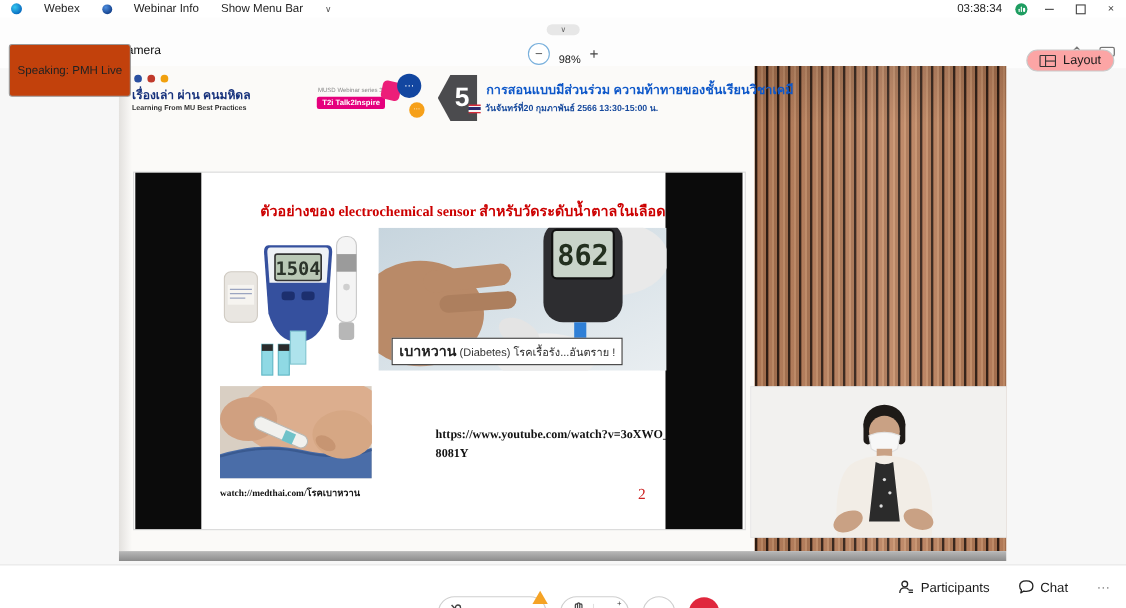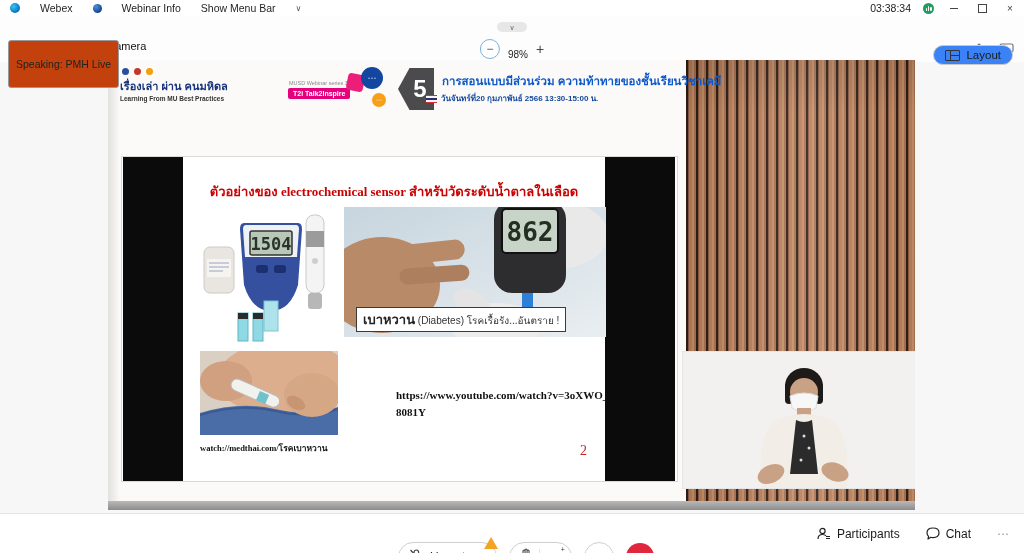--- a/index.html
+++ b/index.html
@@ -34,21 +34,21 @@
   .zoom-ctrl{position:absolute;left:50%;top:21px;transform:translateX(-50%);
              display:flex;align-items:center;gap:8px;}
   .zoom-minus{width:18px;height:18px;border-radius:50%;border:1.5px solid #79b0dc;color:#555;
               display:flex;align-items:center;justify-content:center;font-size:12px;line-height:1;background:#fff;}
   .zoom-val{font-size:10px;color:#222;margin-top:12px;}
   .zoom-plus{font-size:14px;color:#444;line-height:1;}
   .cb-right{position:absolute;right:10px;top:25px;display:flex;gap:16px;align-items:center;color:#777;}
   .speaking-badge{position:absolute;left:8px;top:40px;border:1px solid #9a9a9a;border-radius:3px;
                   background:#c2410c;padding:17px 7px;font-size:10.5px;color:#222;z-index:5;}
   .layout-btn{position:absolute;right:11px;top:45px;border:1px solid #c9c9c9;border-radius:13px;
-              background:#3b82f6;padding:3px 11px;display:flex;align-items:center;gap:6px;
+              background:#fca5a5;padding:3px 11px;display:flex;align-items:center;gap:6px;
               font-size:11.5px;color:#1a1a1a;z-index:5;}
   .layout-glyph{width:13px;height:9px;border:1px solid #333;border-radius:1px;position:relative;display:inline-block;}
   .layout-glyph:before{content:"";position:absolute;left:4px;top:0;bottom:0;width:1px;background:#333;}
   .layout-glyph:after{content:"";position:absolute;left:4px;right:0;top:4px;height:1px;background:#333;}
 
   
   .stage{position:absolute;left:0;top:62px;width:1024px;height:451px;background:#f7f7f7;}
   .feed{position:absolute;left:108px;top:60px;width:807px;height:450px;background:#fbfaf8;overflow:hidden;}
   .woodwall{position:absolute;left:578px;top:0;width:229px;height:441px;
     background:
@@ -84,21 +84,21 @@
                font-size:8px;font-weight:bold;color:#15489c;white-space:nowrap;}
   .thai-flag{width:11px;height:8px;display:inline-block;
              background:linear-gradient(180deg,#d82c3a 0 16%,#f5f5f5 16% 33%,#2d2a6e 33% 67%,#f5f5f5 67% 84%,#d82c3a 84%);}
 
   
   .slide{position:absolute;left:14px;top:97px;width:555px;height:324px;background:#fff;
          box-shadow:0 0 0 1px #d9d9d9;}
   .bar-black{position:absolute;top:0;height:324px;background:#0b0b0b;}
   .bar-left{left:1px;width:60px;}
   .bar-right{left:483px;width:70px;}
-  .slide-heading{position:absolute;left:61px;top:24px;width:422px;text-align:center;
+  .slide-heading{position:absolute;left:61px;top:24px;width:422px;text-align:right;
                  font-family:"Liberation Serif",serif;font-weight:bold;font-size:13px;color:#cc0000;white-space:nowrap;}
   .img-kit{position:absolute;left:78px;top:52px;width:138px;height:138px;}
   .img-prick{position:absolute;left:222px;top:50px;width:262px;height:130px;}
   .prick-caption{position:absolute;left:12px;bottom:5px;background:#fff;border:1.5px solid #3a3a3a;
                  padding:1px 6px;white-space:nowrap;color:#333;font-size:10px;}
   .prick-caption b{font-size:13px;color:#222;}
   .img-inject{position:absolute;left:78px;top:194px;width:138px;height:84px;}
   .yt-link{position:absolute;left:274px;top:230px;width:214px;font-family:Liberation Serif, serif;
            font-weight:bold;font-size:11px;color:#111;word-break:break-all;line-height:1.55;}
   .med-link{position:absolute;left:78px;top:284px;font-family:"Liberation Serif",serif;

